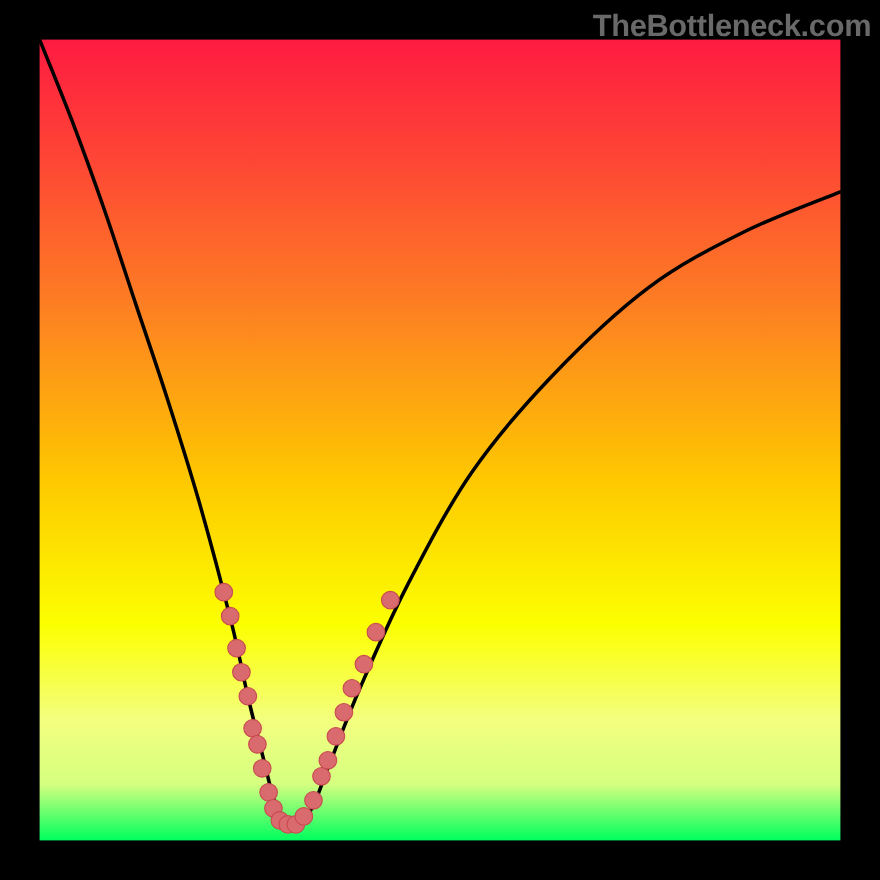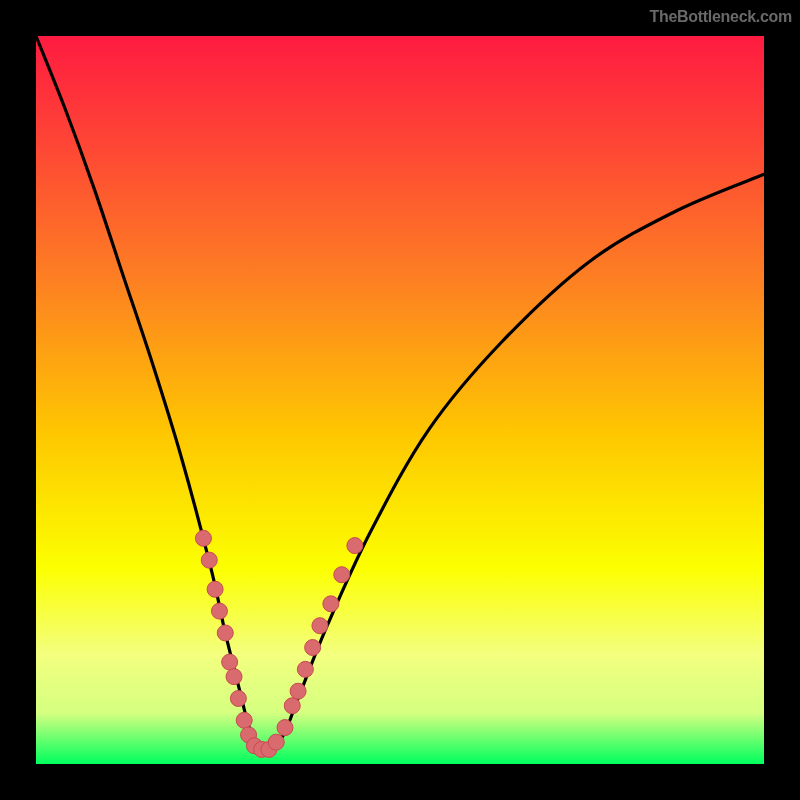--- a/index.html
+++ b/index.html
@@ -19,21 +19,21 @@
       #fcff00 73%,
       #f3ff7f 85%,
       #d5ff80 93%,
       #00ff5e 100%);
   }
   .watermark {
     position: absolute;
     top: 8px;
     right: 8px;
     font-family: Arial, Helvetica, sans-serif;
-    font-size: 16px;
+    font-size: 28px;
     font-weight: bold;
     color: #696969;
     letter-spacing: -0.3px;
   }
   svg.overlay {
     position: absolute;
     left: 36px;
     top: 36px;
     width: 728px;
     height: 728px;

